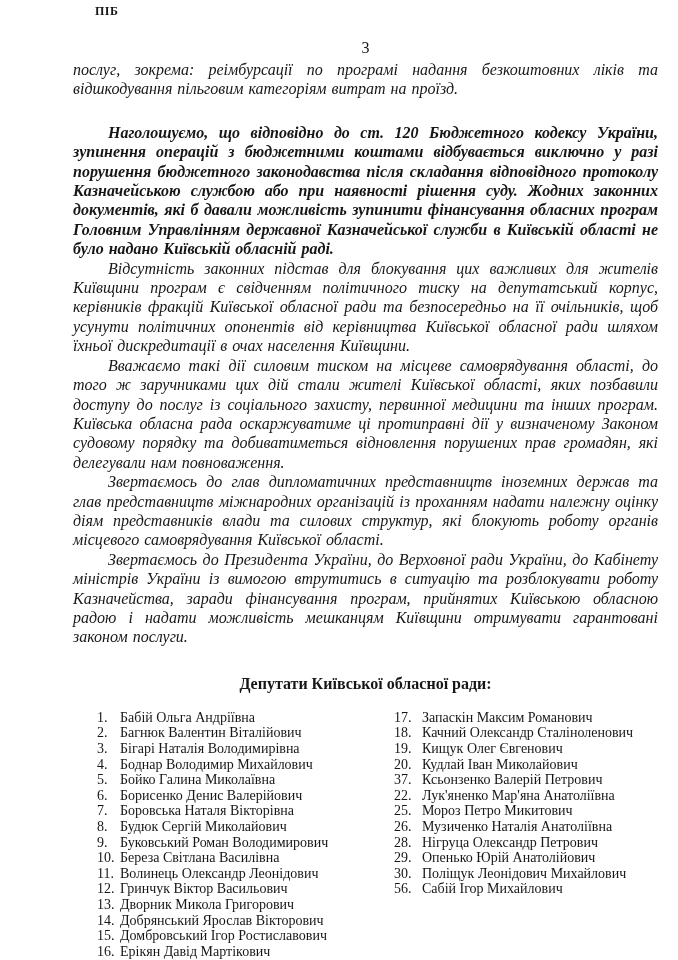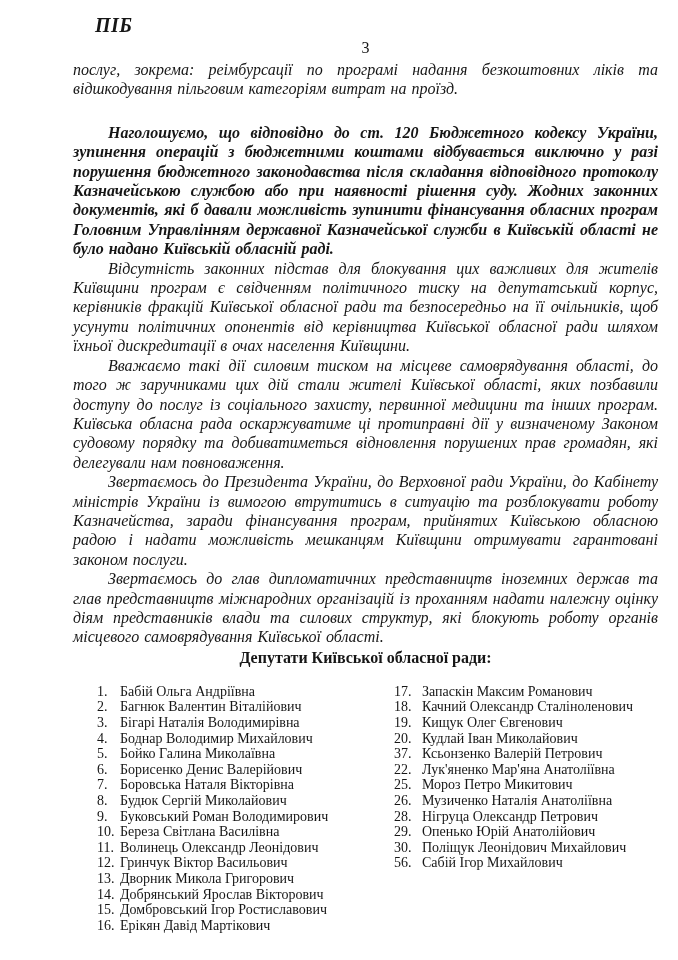--- a/index.html
+++ b/index.html
@@ -17,26 +17,25 @@
   .page {
     position: relative;
     width: 678px;
     height: 960px;
     background: #ffffff;
     overflow: hidden;
   }
   .pib {
     position: absolute;
     left: 95px;
-    top: 16px;
+    top: 2px;
     font-weight: bold;
-    font-size: 20px;
+    font-size: 12px;
     line-height: 19px;
     letter-spacing: 0.5px;
-    font-style: italic;
   }
   .content {
     position: absolute;
     left: 73px;
     top: 38px;
     width: 585px;
   }
   .pagenum {
     text-align: center;
     font-size: 16px;
@@ -47,21 +46,21 @@
     margin: 0;
     font-size: 16px;
     line-height: 19.4px;
     text-align: justify;
     word-spacing: 1px;
     font-style: italic;
   }
   .para.indent { text-indent: 35px; }
   .para.bold { font-weight: bold; margin-top: 24px; }
   .list-heading {
-    margin-top: 1px;
+    margin-top: 27px;
     text-align: center;
     font-weight: bold;
     font-size: 16px;
     line-height: 19px;
   }
   .deputies {
     display: flex;
     margin-top: 17px;
     margin-left: 24px;
     font-size: 14px;
@@ -87,23 +86,23 @@
     <div class="pagenum">3</div>
 
     <p class="para">послуг, зокрема: реімбурсації по програмі надання безкоштовних ліків та відшкодування пільговим категоріям витрат на проїзд.</p>
 
     <p class="para indent bold">Наголошуємо, що відповідно до ст. 120 Бюджетного кодексу України, зупинення операцій з бюджетними коштами відбувається виключно у разі порушення бюджетного законодавства після складання відповідного протоколу Казначейською службою або при наявності рішення суду. Жодних законних документів, які б давали можливість зупинити фінансування обласних програм Головним Управлінням державної Казначейської служби в Київській області не було надано Київській обласній раді.</p>
 
     <p class="para indent">Відсутність законних підстав для блокування цих важливих для жителів Київщини програм є свідченням політичного тиску на депутатський корпус, керівників фракцій Київської обласної ради та безпосередньо на її очільників, щоб усунути політичних опонентів від керівництва Київської обласної ради шляхом їхньої дискредитації в очах населення Київщини.</p>
 
     <p class="para indent">Вважаємо такі дії силовим тиском на місцеве самоврядування області, до того ж заручниками цих дій стали жителі Київської області, яких позбавили доступу до послуг із соціального захисту, первинної медицини та інших програм. Київська обласна рада оскаржуватиме ці протиправні дії у визначеному Законом судовому порядку та добиватиметься відновлення порушених прав громадян, які делегували нам повноваження.</p>
 
+    <p class="para indent">Звертаємось до глав дипломатичних представництв іноземних держав та глав представництв міжнародних організацій із проханням надати належну оцінку діям представників влади та силових структур, які блокують роботу органів місцевого самоврядування Київської області.</p>
+
     <p class="para indent">Звертаємось до Президента України, до Верховної ради України, до Кабінету міністрів України із вимогою втрутитись в ситуацію та розблокувати роботу Казначейства, заради фінансування програм, прийнятих Київською обласною радою і надати можливість мешканцям Київщини отримувати гарантовані законом послуги.</p>
-
-    <p class="para indent">Звертаємось до глав дипломатичних представництв іноземних держав та глав представництв міжнародних організацій із проханням надати належну оцінку діям представників влади та силових структур, які блокують роботу органів місцевого самоврядування Київської області.</p>
 
     <div class="list-heading">Депутати Київської обласної ради:</div>
 
     <div class="deputies">
 
       <div class="col col-left">
 
           <div class="deputy">
             <span class="num">1.</span>
             <span class="name">Бабій Ольга Андріївна</span>

